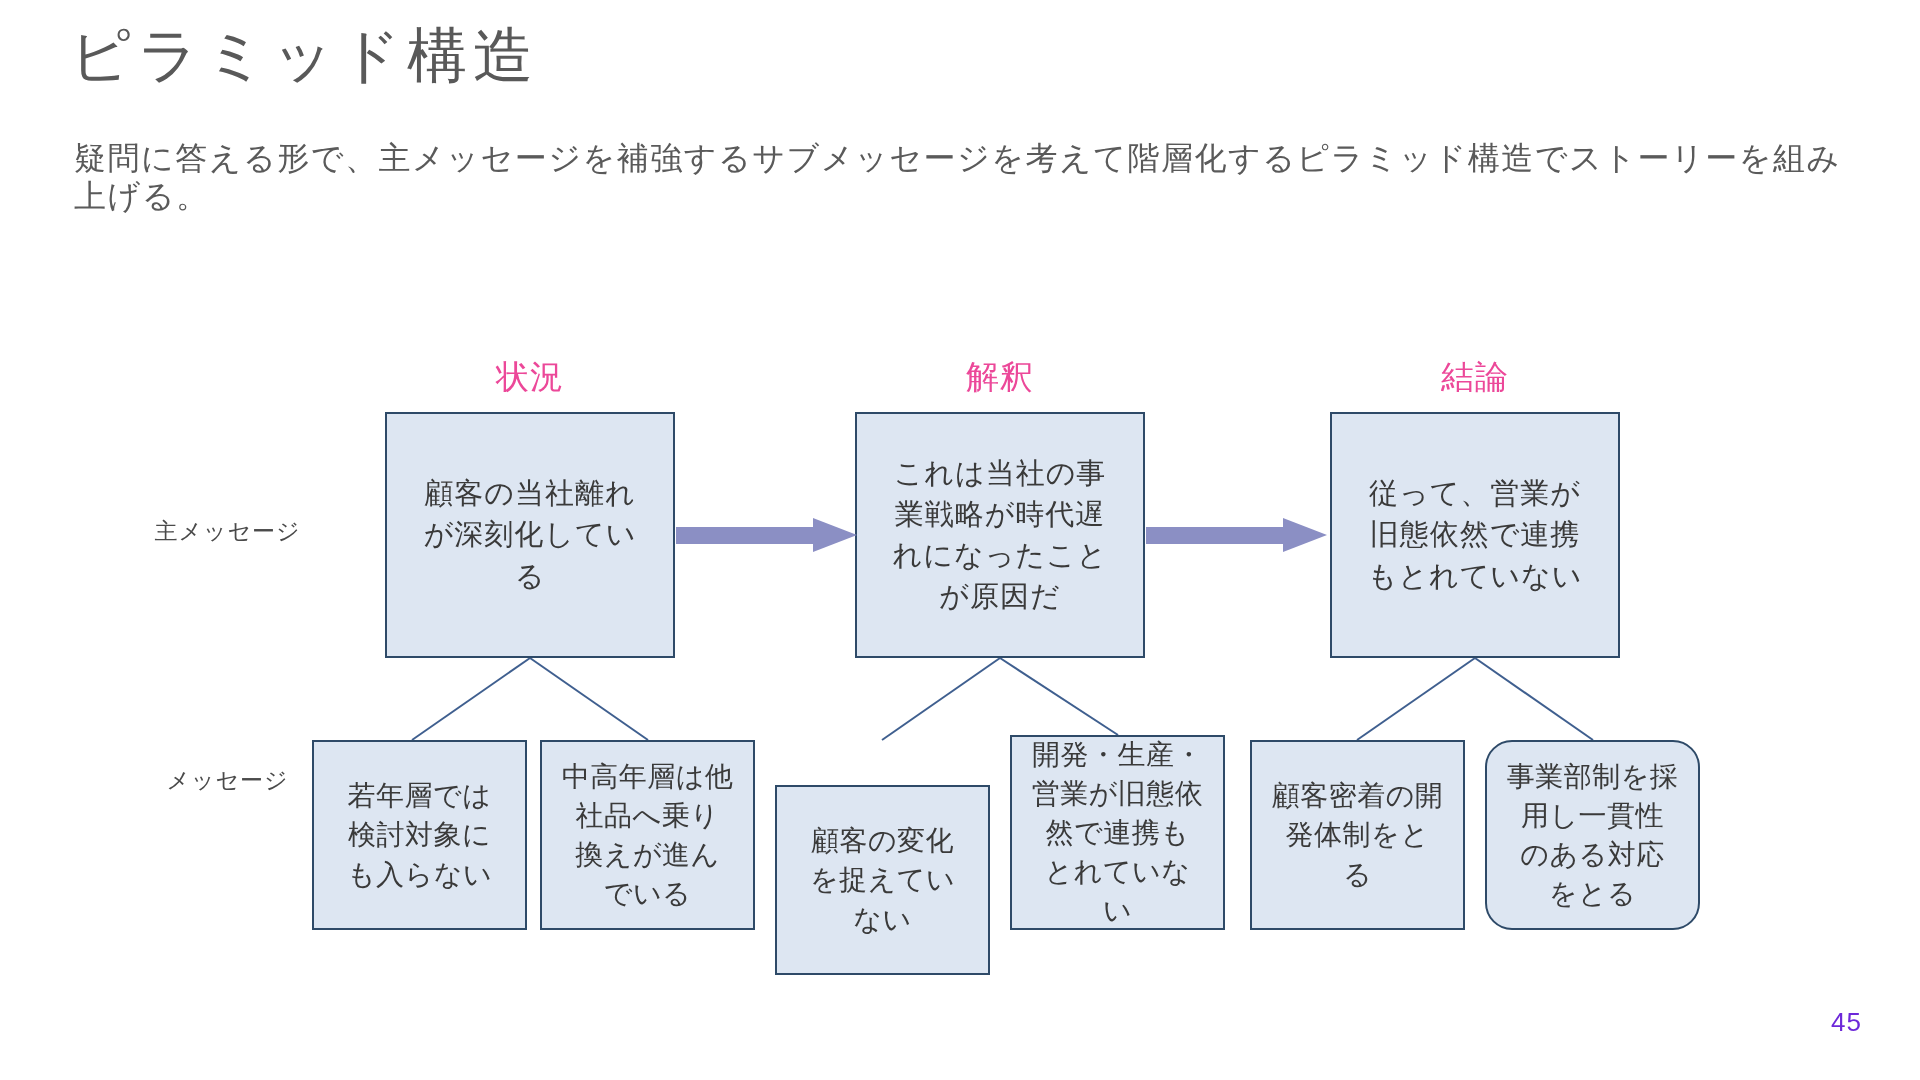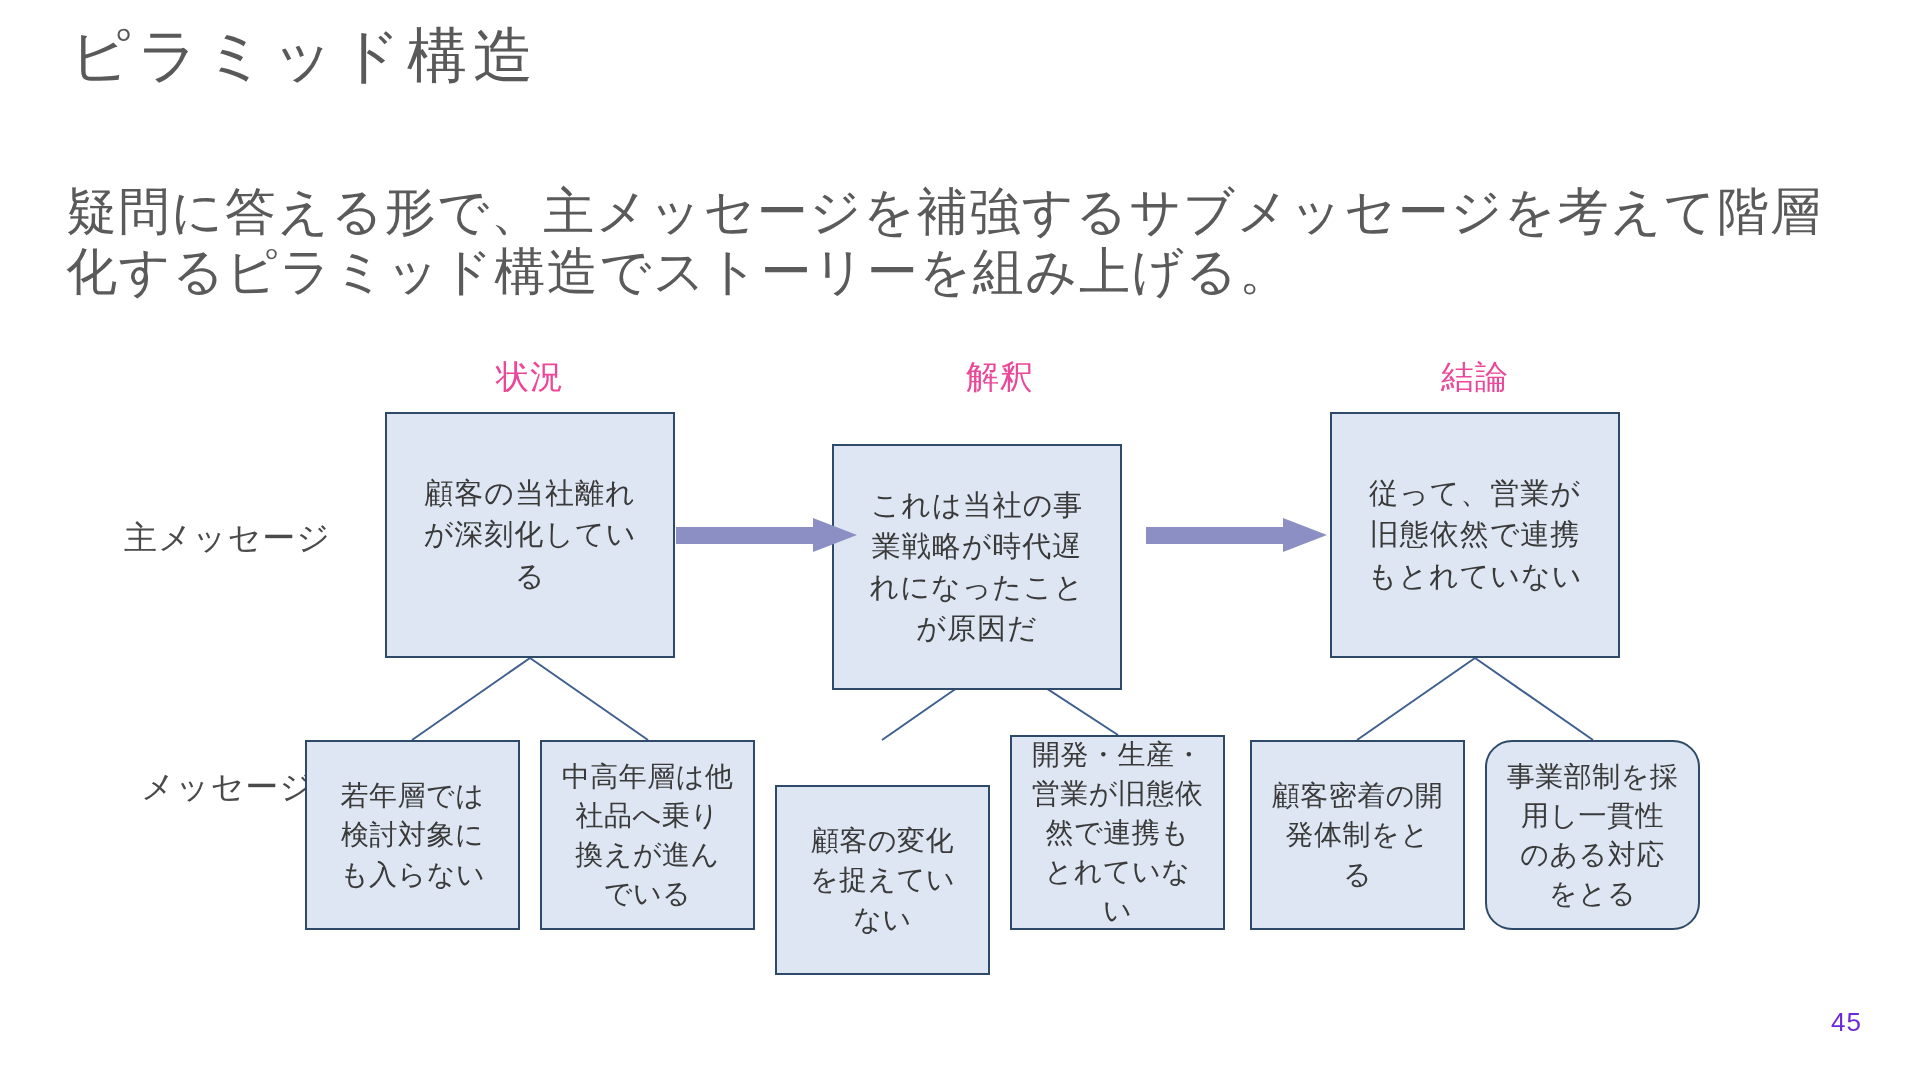--- a/index.html
+++ b/index.html
@@ -23,29 +23,28 @@
     top: 22px;
     font-size: 60px;
     line-height: 1.12;
     letter-spacing: 6px;
     color: #595959;
     font-weight: 400;
     white-space: nowrap;
   }
   #slide-subtitle {
     position: absolute;
-    left: 66px;
+    left: 74px;
     top: 140px;
     width: 1800px;
-    font-size: 51px;
+    font-size: 32px;
     line-height: 1.18;
     letter-spacing: 1.5px;
     color: #5a5a5a;
     font-weight: 400;
-    margin-top: 42px;
   }
 
   
   #diagram {
     position: absolute;
     left: 0;
     top: 0;
     width: 1920px;
     height: 1080px;
   }
@@ -69,21 +68,21 @@
     color: #ec4899;
   }
   .col-h-0 { left: 385px; }
   .col-h-1 { left: 855px; }
   .col-h-2 { left: 1330px; }
 
   
   .row-label {
     position: absolute;
     text-align: center;
-    font-size: 33px;
+    font-size: 23px;
     letter-spacing: 1px;
     color: #4a4a4a;
     line-height: 1.32;
   }
   #row-label-main {
     left: 95px;
     top: 516px;
     width: 265px;
   }
   #row-label-sub {
@@ -99,21 +98,21 @@
     width: 290px;
     height: 246px;
     box-sizing: border-box;
     background: #dde6f2;
     border: 2px solid #2e4a68;
     display: flex;
     align-items: center;
     justify-content: center;
   }
   .main-box-0 { left: 385px; }
-  .main-box-1 { left: 832px; margin-top: 32px; }
+  .main-box-1 { left: 855px; }
   .main-box-2 { left: 1330px; }
   .main-box .box-text {
     font-size: 29px;
     line-height: 1.42;
     letter-spacing: 1px;
     color: #3a3a3a;
     text-align: center;
     width: 232px;
   }
 
@@ -159,21 +158,21 @@
     justify-content: center;
   }
   .sub-box .box-text {
     font-size: 28px;
     line-height: 1.40;
     letter-spacing: 0.5px;
     color: #3a3a3a;
     text-align: center;
     width: 172px;
   }
-  .sub-box-0 { left: 305px; }
+  .sub-box-0 { left: 312px; }
   .sub-box-1 { left: 540px; }
   .sub-box-2 { left: 775px; margin-top: 45px; }
   .sub-box-3 { left: 1010px; top: 735px; height: 195px; }
   .sub-box-4 { left: 1250px; }
   .sub-box-5 { left: 1485px; border-radius: 27px; }
 
   
   #page-number {
     position: absolute;
     right: 58px;

